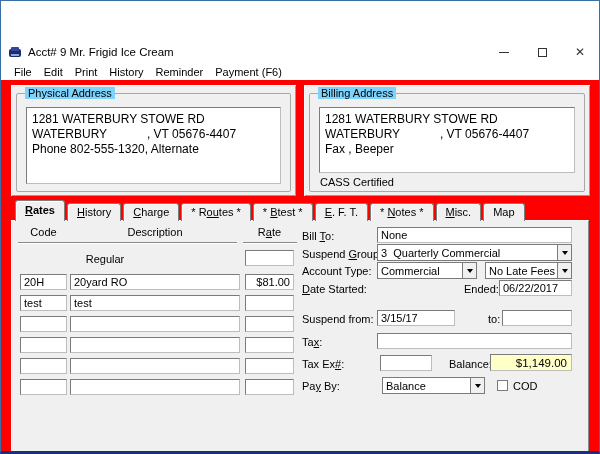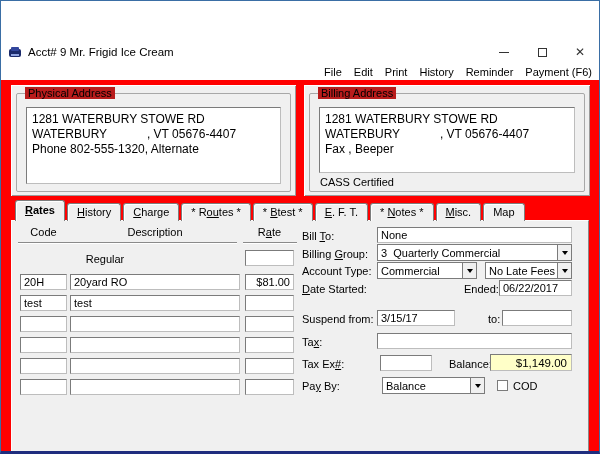--- a/index.html
+++ b/index.html
@@ -10,32 +10,32 @@
     overflow:hidden;
   }
   
   .titlebar { height:22px; background:#ffffff; display:flex; align-items:center;margin-top:40px; }
   .app-icon { width:15px; height:13px; margin:0 5px 0 7px; }
   .title-text { font-size:11.5px; color:#000; flex:1; white-space:nowrap; }
   .win-btn { width:38px; height:22px; display:flex; align-items:center; justify-content:center; color:#333; font-size:12px; }
   .max-glyph { width:9px; height:9px; border:1px solid #333; display:block; }
   .min-glyph { width:10px; height:1px; background:#333; display:block; }
   
-  .menubar { height:17px; background:#ffffff; display:flex; align-items:center; padding-left:8px;justify-content:flex-end; }
+  .menubar { height:17px; background:#ffffff; display:flex; align-items:center; padding-left:8px; }
   .menu-item { font-size:11px; color:#000; padding:1px 5px; margin-right:2px; white-space:nowrap; }
   
   .red-body { position:relative; width:598px; height:411px; background:#ff0000; }
   .panel {
     position:absolute; background:#f0f0f0;
     box-shadow: inset 1px 1px 0 #ffffff, inset -1px -1px 0 #9a9a9a;
   }
   .panel-physical { left:10px; top:5px; width:285px; height:111px; }
   .panel-billing  { left:303px; top:5px; width:286px; height:111px; }
   .groupbox { position:absolute; left:5px; top:8px; right:5px; bottom:4px; border:1px solid #a8a8a8; border-radius:2px; }
-  .groupbox-title { position:absolute; top:-7px; left:8px; background:#b91c1c; padding:0 3px; font-size:11px; color:#000; white-space:nowrap; }
+  .groupbox-title { position:absolute; top:-7px; left:8px; background:#7dd3fc; padding:0 3px; font-size:11px; color:#000; white-space:nowrap; }
   .addr-box {
     position:absolute; left:9px; right:9px; top:13px; background:#fff;
     border:1px solid; border-color:#7b7b7b #bdbdbd #bdbdbd #7b7b7b;
     padding:4px 5px; font-size:12px; line-height:15px; color:#000;
   }
   .addr-box div { white-space:pre; }
   .addr-physical { height:77px; }
   .addr-billing { height:66px; }
   .cass { position:absolute; left:10px; top:82px; font-size:11px; color:#000; }
   
@@ -181,21 +181,21 @@
       <input class="field" style="left: 58px; top: 137px; width: 170px;" value="">
       <input class="field rate-field" style="left: 233px; top: 137px; width: 49px;" value="">
 
       <input class="field" style="left: 8px; top: 158px; width: 47px;" value="">
       <input class="field" style="left: 58px; top: 158px; width: 170px;" value="">
       <input class="field rate-field" style="left: 233px; top: 158px; width: 49px;" value="">
 
       <span class="static-label" style="left:290px; top:9px;"><span>Bill </span><span class="acc">T</span><span>o:</span></span>
       <input class="field" style="left: 365px; top: 6px; width: 195px;" value="None">
 
-      <span class="static-label" style="left:290px; top:27px;"><span>Billing </span><span class="acc">G</span><span>roup:</span></span>
+      <span class="static-label" style="left:290px; top:27px;"><span>Suspend </span><span class="acc">G</span><span>roup:</span></span>
       <div class="combo" style="left:365px; top:23px; width:195px;">
         <span class="combo-value">3  Quarterly Commercial</span>
         <span class="combo-btn">
             <span class="combo-arrow"></span>
           </span>
       </div>
 
       <span class="static-label" style="left:290px; top:44px;">Account Type:</span>
       <div class="combo" style="left:473px; top:41px; width:87px;">
         <span class="combo-value">No Late Fees</span>

